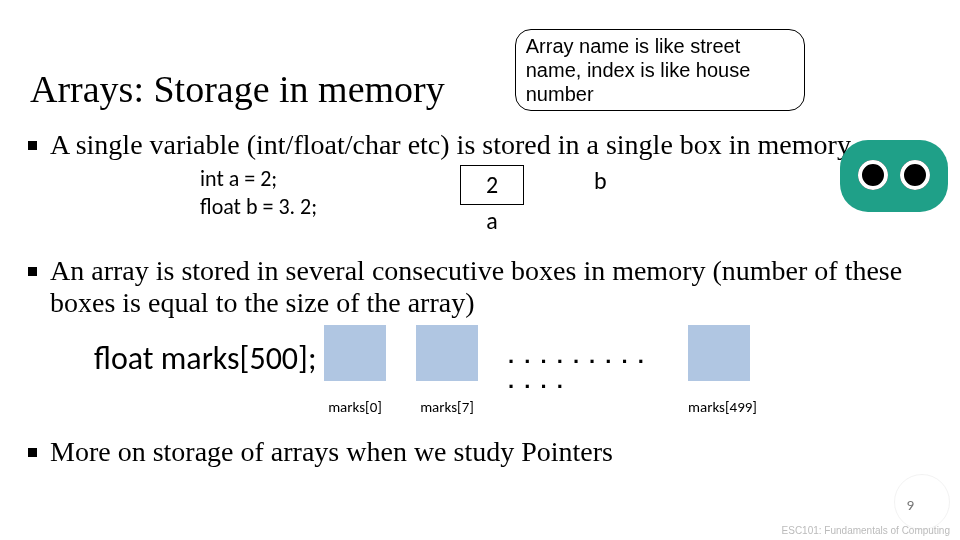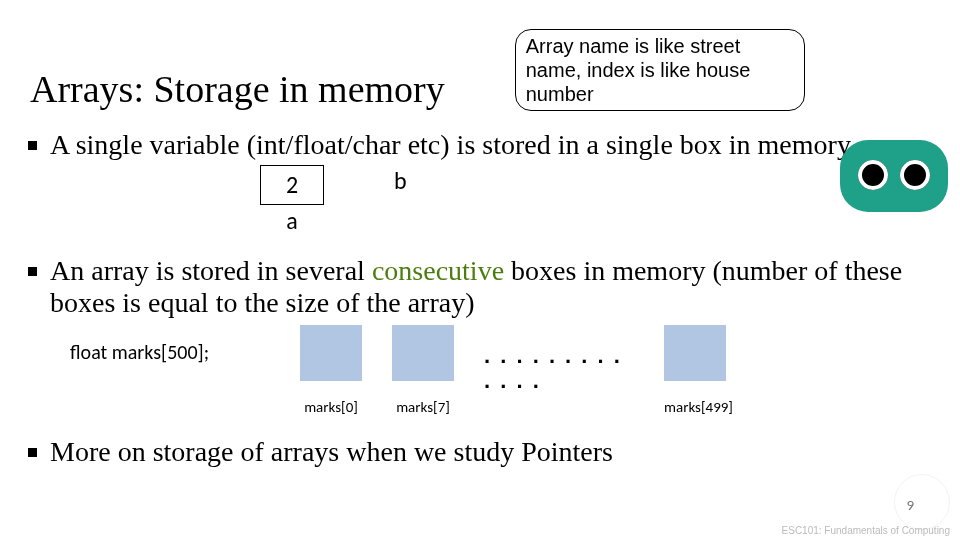--- a/index.html
+++ b/index.html
@@ -113,33 +113,34 @@
     position: absolute;
     width: 30px; height: 30px;
     background: #000;
     border-radius: 50%;
     top: 20px;
     box-shadow: 0 0 0 4px #fff inset;
   }
   .robot-eye.left { left: 18px; }
   .robot-eye.right { right: 18px; }
 
-  .red-word { color: #4d7c0f; }
+  .red-word { color: #000000; }
 
   .array-row {
     display: flex;
     align-items: flex-start;
     margin-top: 6px;
     padding-left: 20px;
   }
   .arr-decl {
     font-family: Calibri, Arial, sans-serif;
-    font-size: 20px;
+    font-size: 32px;
     flex: 0 0 230px;
     padding-top: 16px;
+    margin-left: 24px;
   }
   .arr-boxes {
     display: flex;
     align-items: flex-start;
     gap: 30px;
   }
   .arr-col { text-align: center; }
   .arr-box {
     width: 62px;
     height: 56px;
@@ -197,20 +198,24 @@
     <h1 class="title">Arrays: Storage in memory</h1>
     <div class="callout-wrap">
       <div class="callout">Array name is like street name, index is like house number</div>
     </div>
   </div>
 
   <ul class="bullets">
     <li>
       <span>A single variable (int/float/char etc) is stored in a single box in memory</span>
       <div class="single-var-row">
+        <div class="code">
+          <div>int a  = 2;</div>
+          <div>float b = 3. 2;</div>
+        </div>
         <div class="boxes-wrap">
           <div class="box-col">
             <div class="valbox">2</div>
             <div class="box-label">a</div>
           </div>
           <div class="box-col">
             <div class="box-label">b</div>
           </div>
         </div>
       </div>

